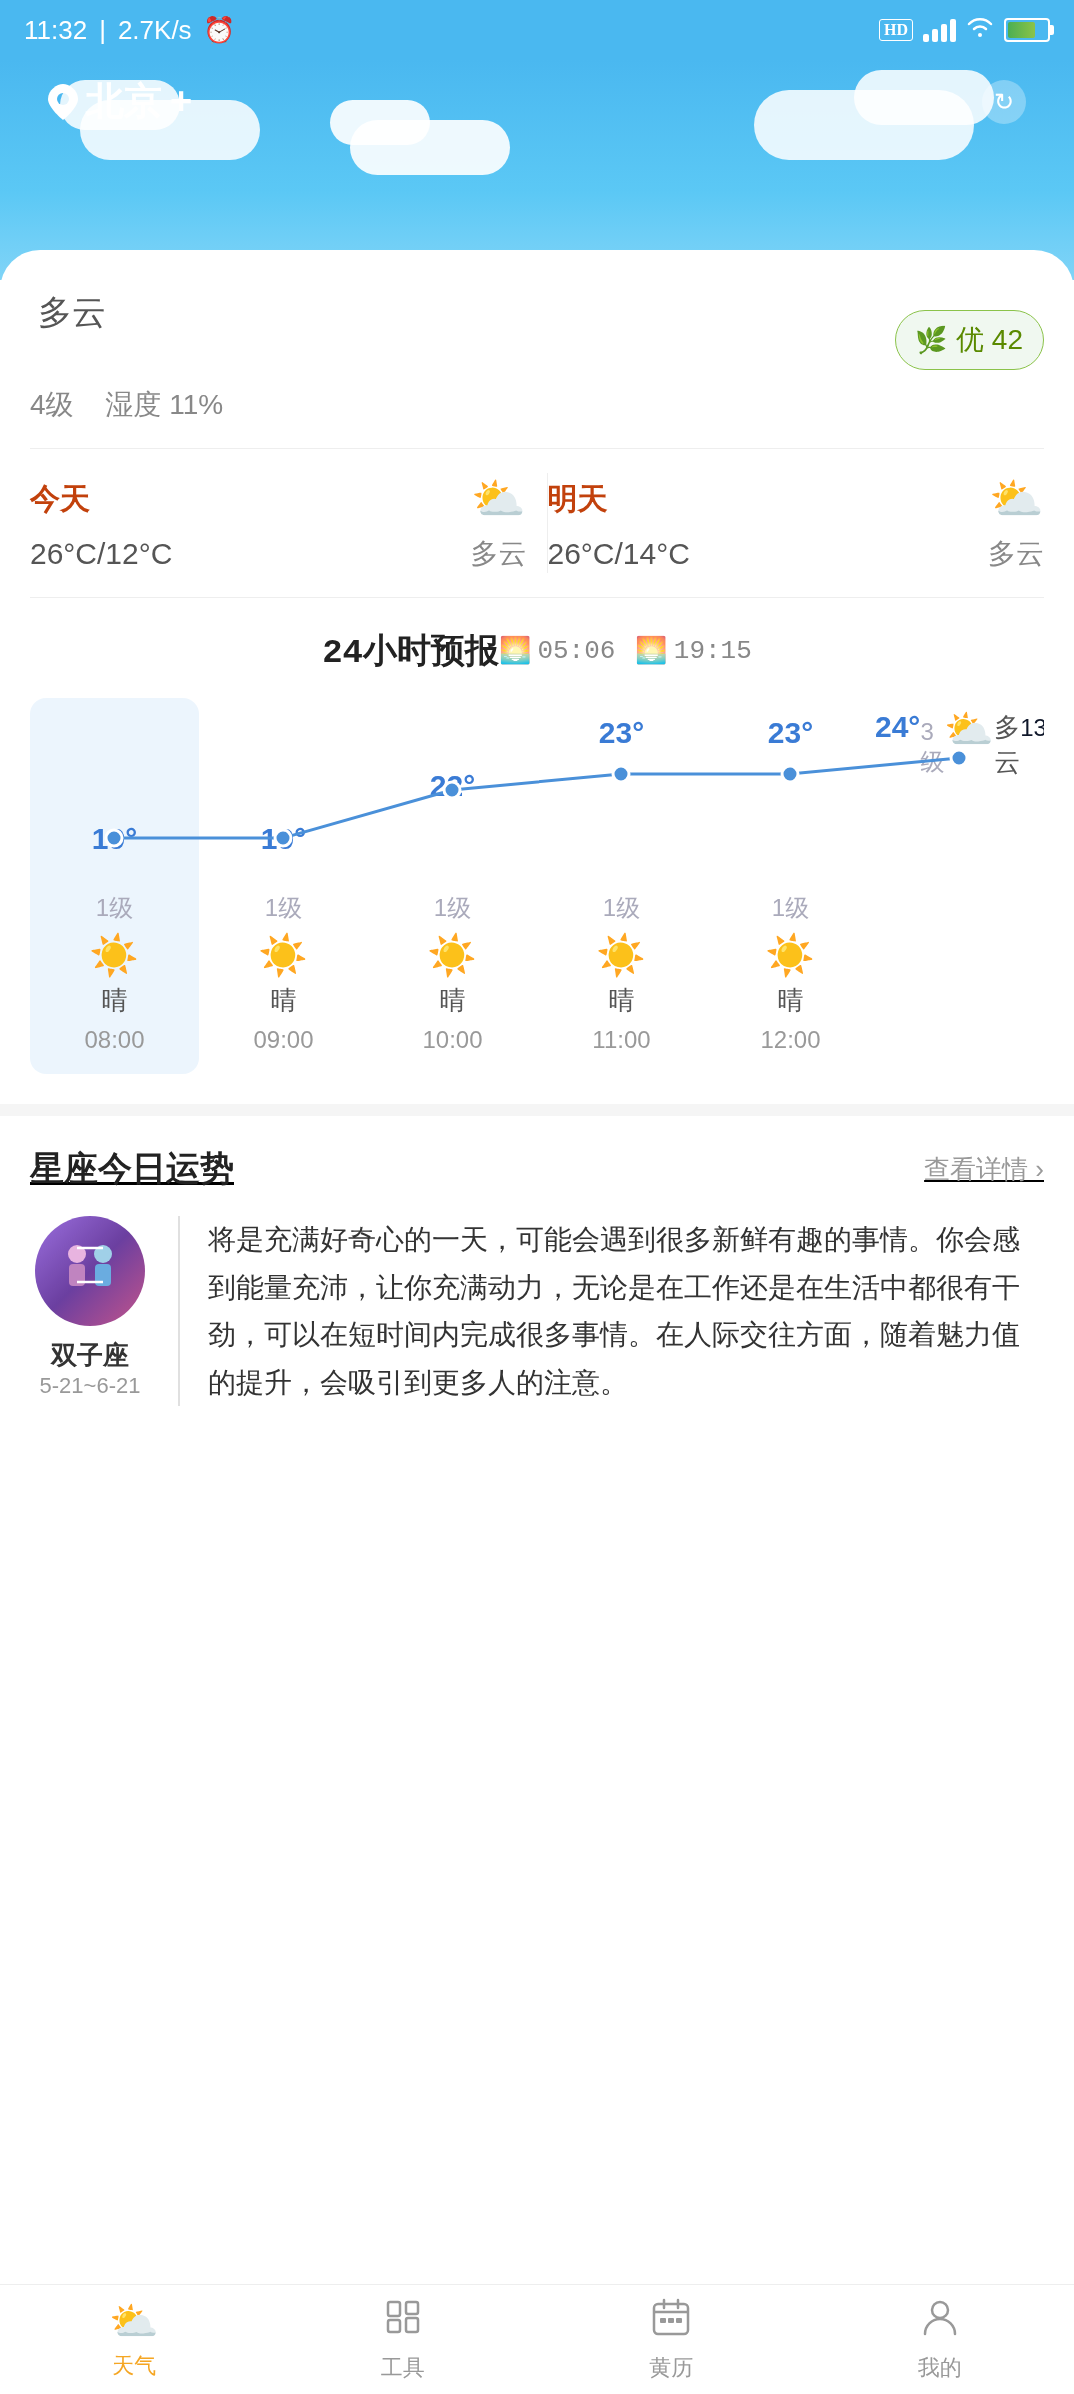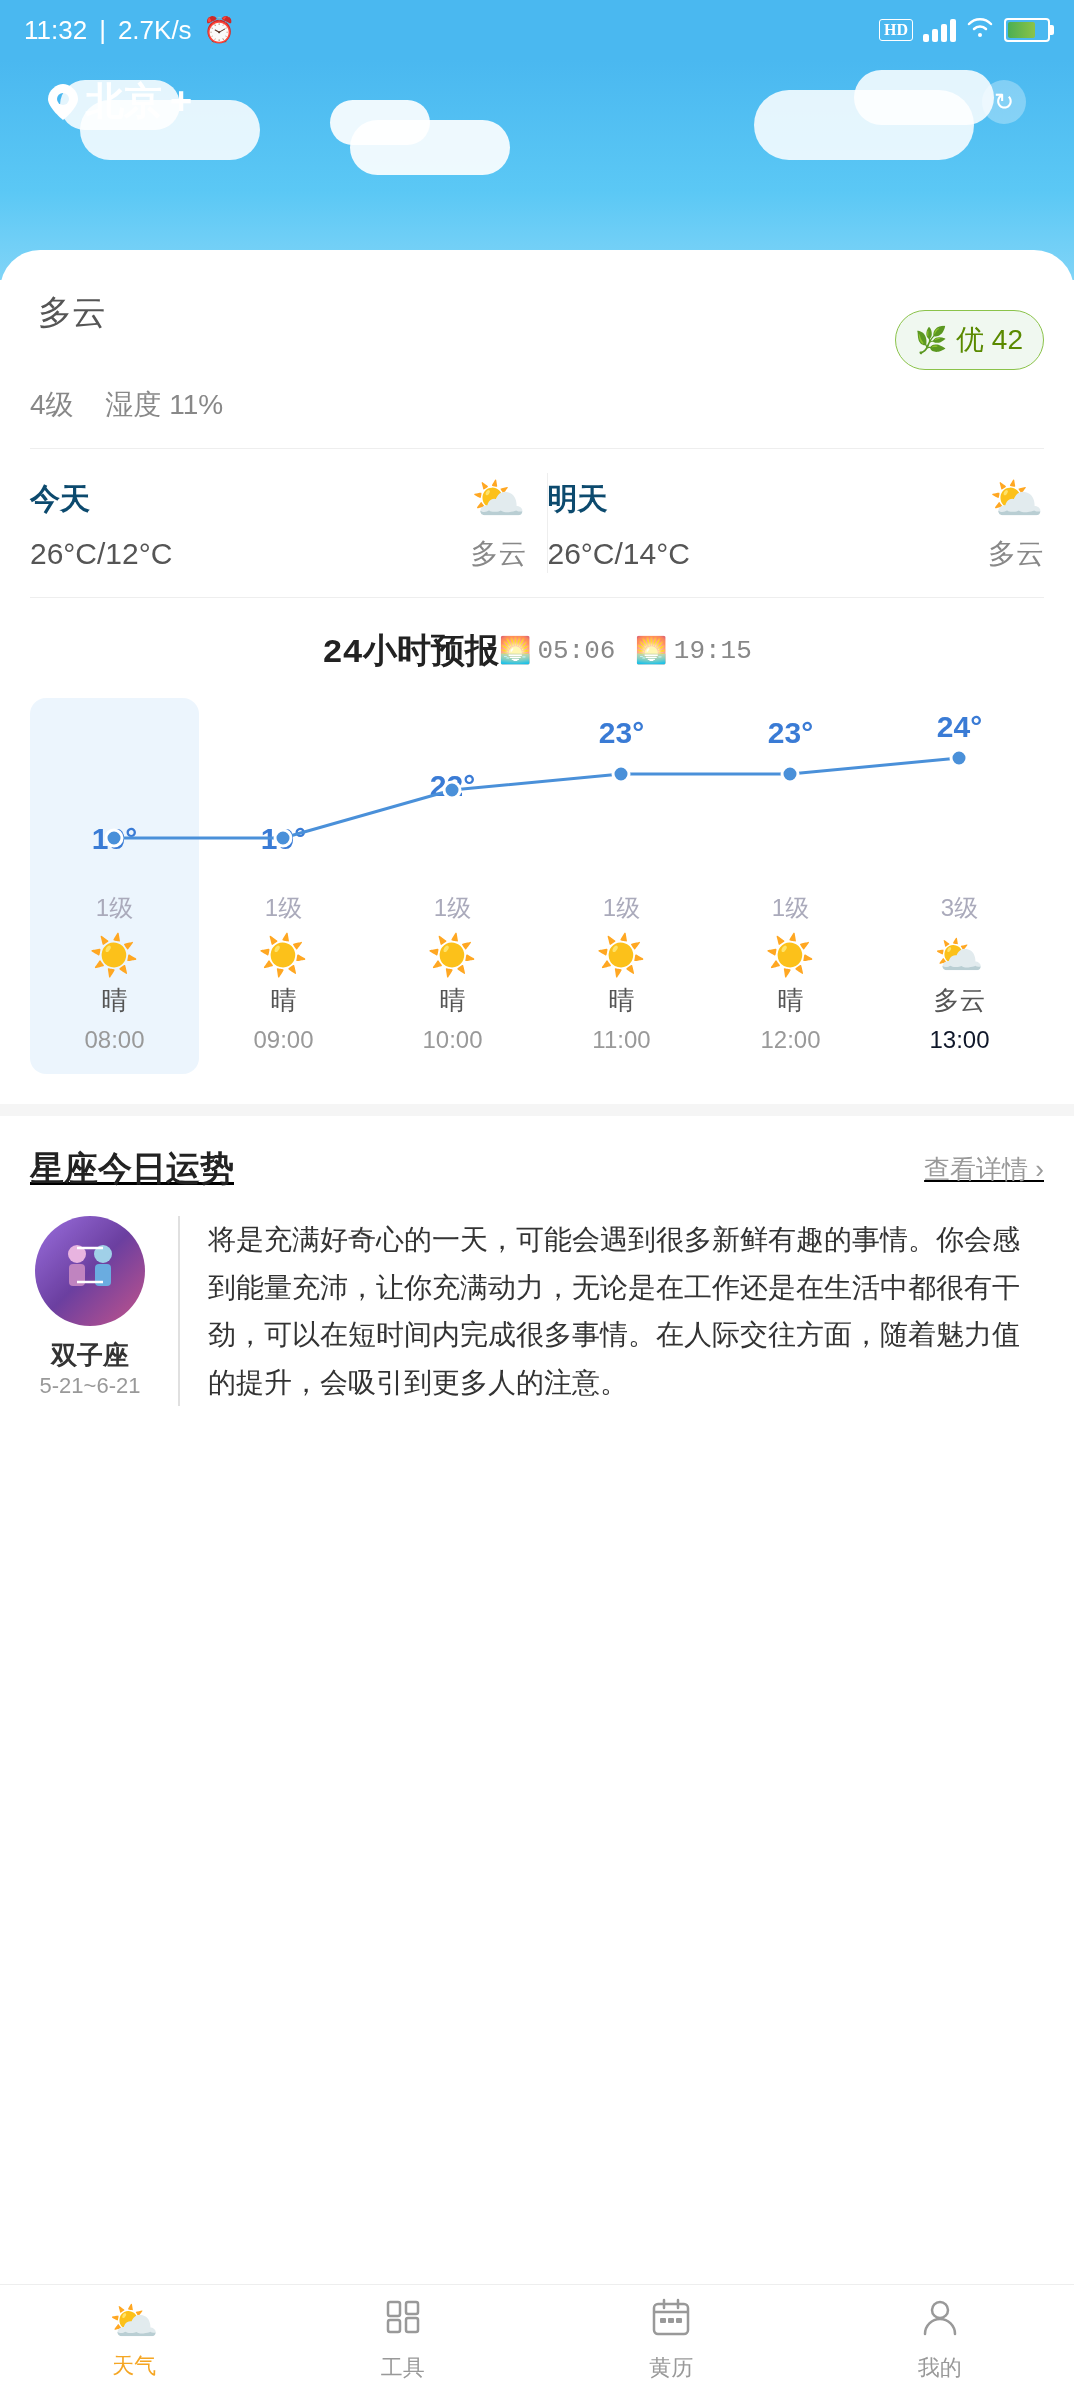--- a/index.html
+++ b/index.html
@@ -185,21 +185,21 @@
     }
     .forecast-item:first-child {
       border-right: 1px solid #eee;
       padding-right: 20px;
     }
     .forecast-item:last-child {
     }
     .forecast-day {
       font-size: 30px;
       font-weight: 600;
-      color: #0c4a6e;
+      color: #c2410c;
       display: flex;
       align-items: center;
       justify-content: space-between;
     }
     .forecast-day-icon {
       font-size: 44px;
     }
     .forecast-temp {
       font-size: 30px;
       color: #555;
@@ -519,21 +519,21 @@
         <div style="height:160px;display:flex;align-items:flex-start;justify-content:center;padding-top:10px;">
           <span style="font-size:30px;font-weight:600;color:#3a7bd5;">23°</span>
         </div>
         <div style="height:14px;"></div>
         <span style="font-size:24px;color:#aab;margin:12px 0 8px;">1级</span>
         <span style="font-size:40px;">☀️</span>
         <span style="font-size:26px;color:#555;margin-top:4px;">晴</span>
         <span style="font-size:24px;color:#999;margin-top:8px;padding-bottom:12px;">12:00</span>
       </div>
 
-      <div style="width:169px;display:flex;flex-direction:column;align-items:center;padding:8px 0;">
+      <div style="width:169px;display:flex;flex-direction:row;align-items:flex-start;padding:8px 0;">
         <div style="height:160px;display:flex;align-items:flex-start;justify-content:center;padding-top:4px;">
           <span style="font-size:30px;font-weight:600;color:#3a7bd5;">24°</span>
         </div>
         <div style="height:14px;"></div>
         <span style="font-size:24px;color:#aab;margin:12px 0 8px;">3级</span>
         <span style="font-size:40px;">⛅</span>
         <span style="font-size:26px;color:#555;margin-top:4px;">多云</span>
         <span style="font-size:24px;color:#0f172a;margin-top:8px;padding-bottom:12px;">13:00</span>
       </div>
     </div>

